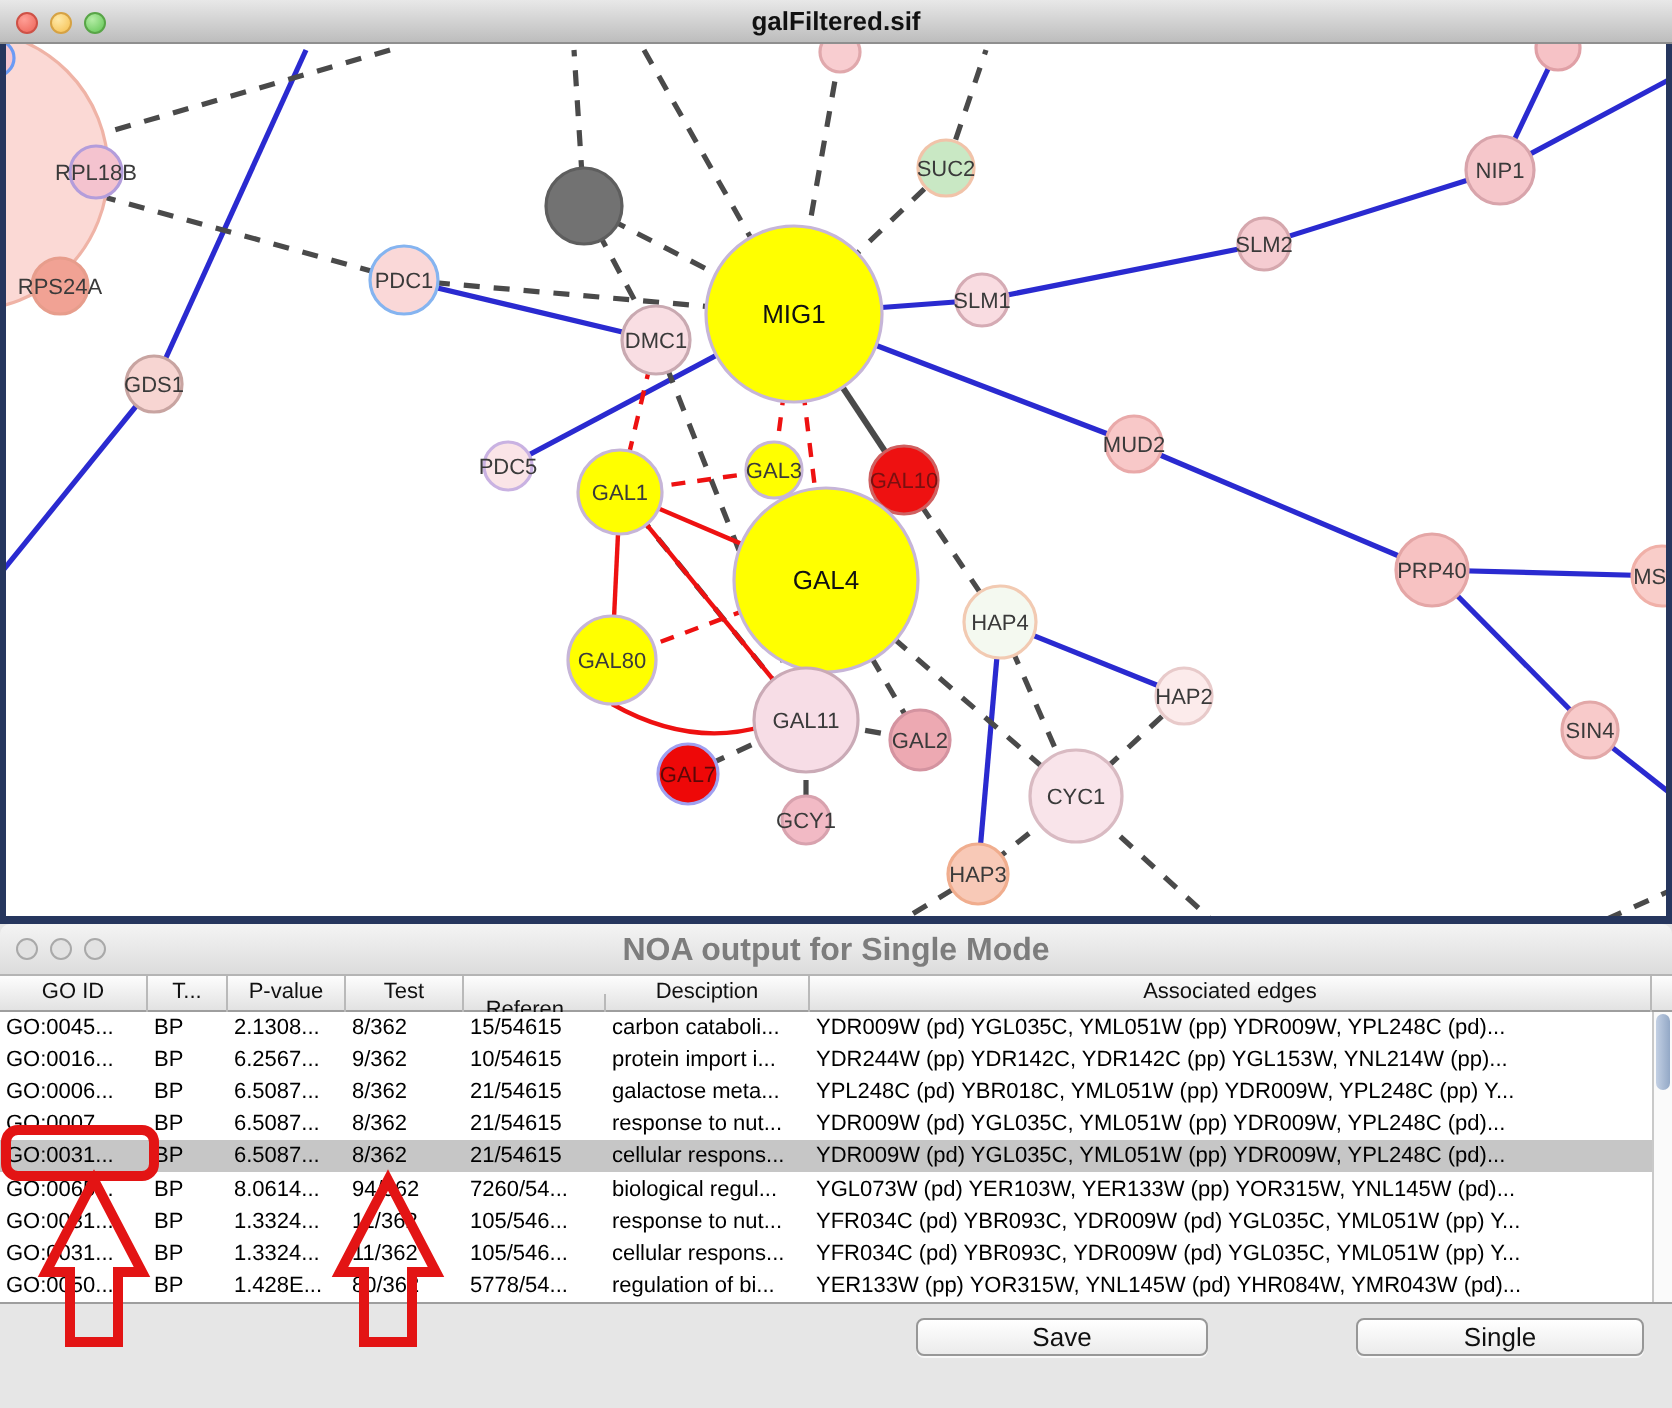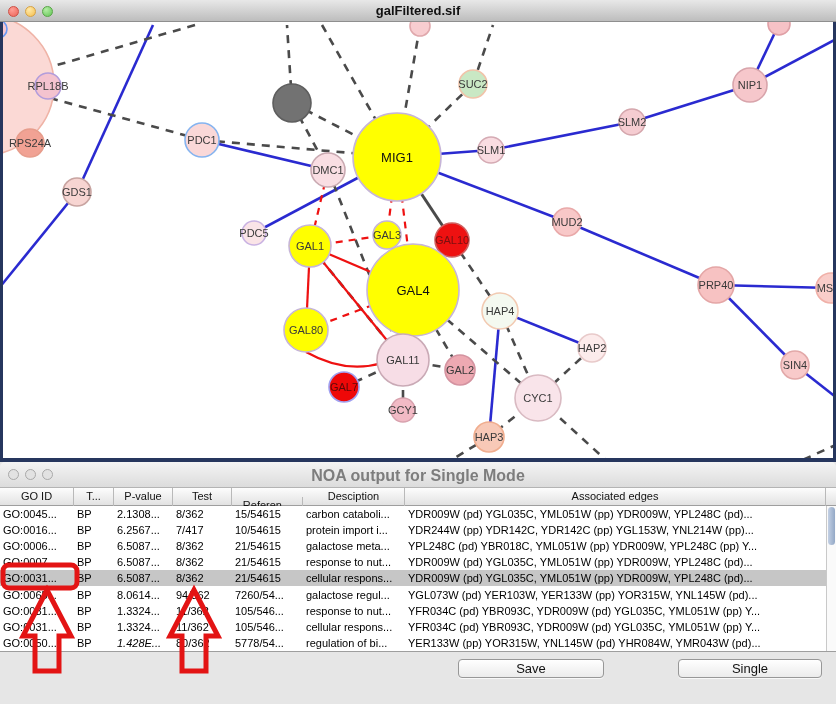--- a/index.html
+++ b/index.html
@@ -281,21 +281,21 @@
           <div class="tcell" style="width: 59px;">2.1308...</div>
           <div class="tcell" style="width: 59px;">8/362</div>
           <div class="tcell" style="width: 71px;">15/54615</div>
           <div class="tcell" style="width: 102px;">carbon cataboli...</div>
           <div class="tcell" style="width: 421px;">YDR009W (pd) YGL035C, YML051W (pp) YDR009W, YPL248C (pd)...</div>
         </div>
         <div class="trow">
           <div class="tcell" style="width: 74px;">GO:0016...</div>
           <div class="tcell" style="width: 40px;">BP</div>
           <div class="tcell" style="width: 59px;">6.2567...</div>
-          <div class="tcell" style="width: 59px;">7/417</div>
+          <div class="tcell" style="width: 59px;">9/362</div>
           <div class="tcell" style="width: 71px;">10/54615</div>
           <div class="tcell" style="width: 102px;">protein import i...</div>
           <div class="tcell" style="width: 421px;">YDR244W (pp) YDR142C, YDR142C (pp) YGL153W, YNL214W (pp)...</div>
         </div>
         <div class="trow">
           <div class="tcell" style="width: 74px;">GO:0006...</div>
           <div class="tcell" style="width: 40px;">BP</div>
           <div class="tcell" style="width: 59px;">6.5087...</div>
           <div class="tcell" style="width: 59px;">8/362</div>
           <div class="tcell" style="width: 71px;">21/54615</div>
@@ -319,21 +319,21 @@
           <div class="tcell" style="width: 71px;">21/54615</div>
           <div class="tcell" style="width: 102px;">cellular respons...</div>
           <div class="tcell" style="width: 421px;">YDR009W (pd) YGL035C, YML051W (pp) YDR009W, YPL248C (pd)...</div>
         </div>
         <div class="trow">
           <div class="tcell" style="width: 74px;">GO:0065...</div>
           <div class="tcell" style="width: 40px;">BP</div>
           <div class="tcell" style="width: 59px;">8.0614...</div>
           <div class="tcell" style="width: 59px;">94/362</div>
           <div class="tcell" style="width: 71px;">7260/54...</div>
-          <div class="tcell" style="width: 102px;">galactose regul...</div>
+          <div class="tcell" style="width: 102px;">biological regul...</div>
           <div class="tcell" style="width: 421px;">YGL073W (pd) YER103W, YER133W (pp) YOR315W, YNL145W (pd)...</div>
         </div>
         <div class="trow">
           <div class="tcell" style="width: 74px;">GO:0031...</div>
           <div class="tcell" style="width: 40px;">BP</div>
           <div class="tcell" style="width: 59px;">1.3324...</div>
           <div class="tcell" style="width: 59px;">11/362</div>
           <div class="tcell" style="width: 71px;">105/546...</div>
           <div class="tcell" style="width: 102px;">response to nut...</div>
           <div class="tcell" style="width: 421px;">YFR034C (pd) YBR093C, YDR009W (pd) YGL035C, YML051W (pp) Y...</div>
@@ -343,21 +343,21 @@
           <div class="tcell" style="width: 40px;">BP</div>
           <div class="tcell" style="width: 59px;">1.3324...</div>
           <div class="tcell" style="width: 59px;">11/362</div>
           <div class="tcell" style="width: 71px;">105/546...</div>
           <div class="tcell" style="width: 102px;">cellular respons...</div>
           <div class="tcell" style="width: 421px;">YFR034C (pd) YBR093C, YDR009W (pd) YGL035C, YML051W (pp) Y...</div>
         </div>
         <div class="trow">
           <div class="tcell" style="width: 74px;">GO:0050...</div>
           <div class="tcell" style="width: 40px;">BP</div>
-          <div class="tcell" style="width: 59px; font-style: italic;">1.428E...</div>
+          <div class="tcell" style="width: 59px;">1.428E...</div>
           <div class="tcell" style="width: 59px;">80/362</div>
           <div class="tcell" style="width: 71px;">5778/54...</div>
           <div class="tcell" style="width: 102px;">regulation of bi...</div>
           <div class="tcell" style="width: 421px;">YER133W (pp) YOR315W, YNL145W (pd) YHR084W, YMR043W (pd)...</div>
         </div>
       </div>
 
     <div class="vscroll">
       <div class="vthumb"></div>
     </div>

